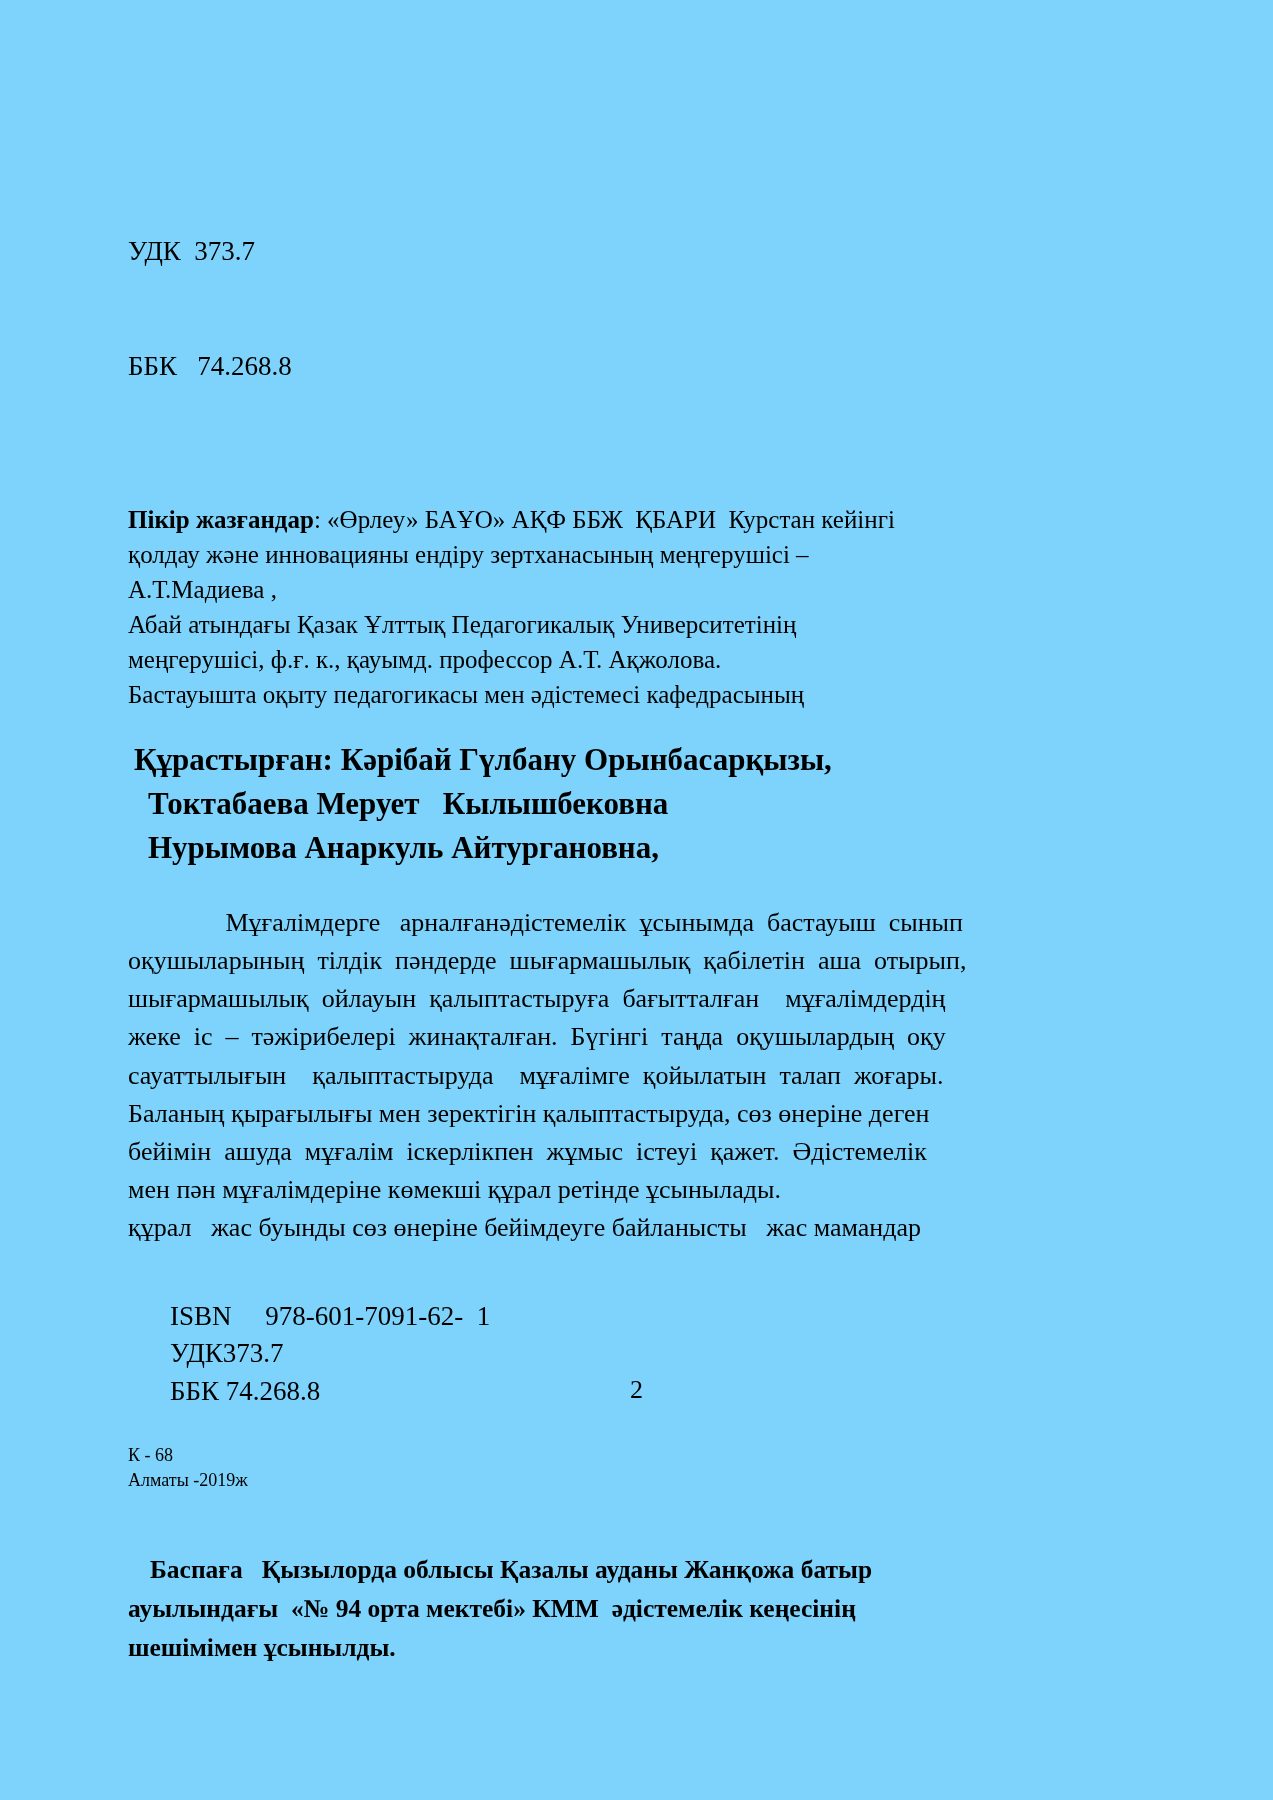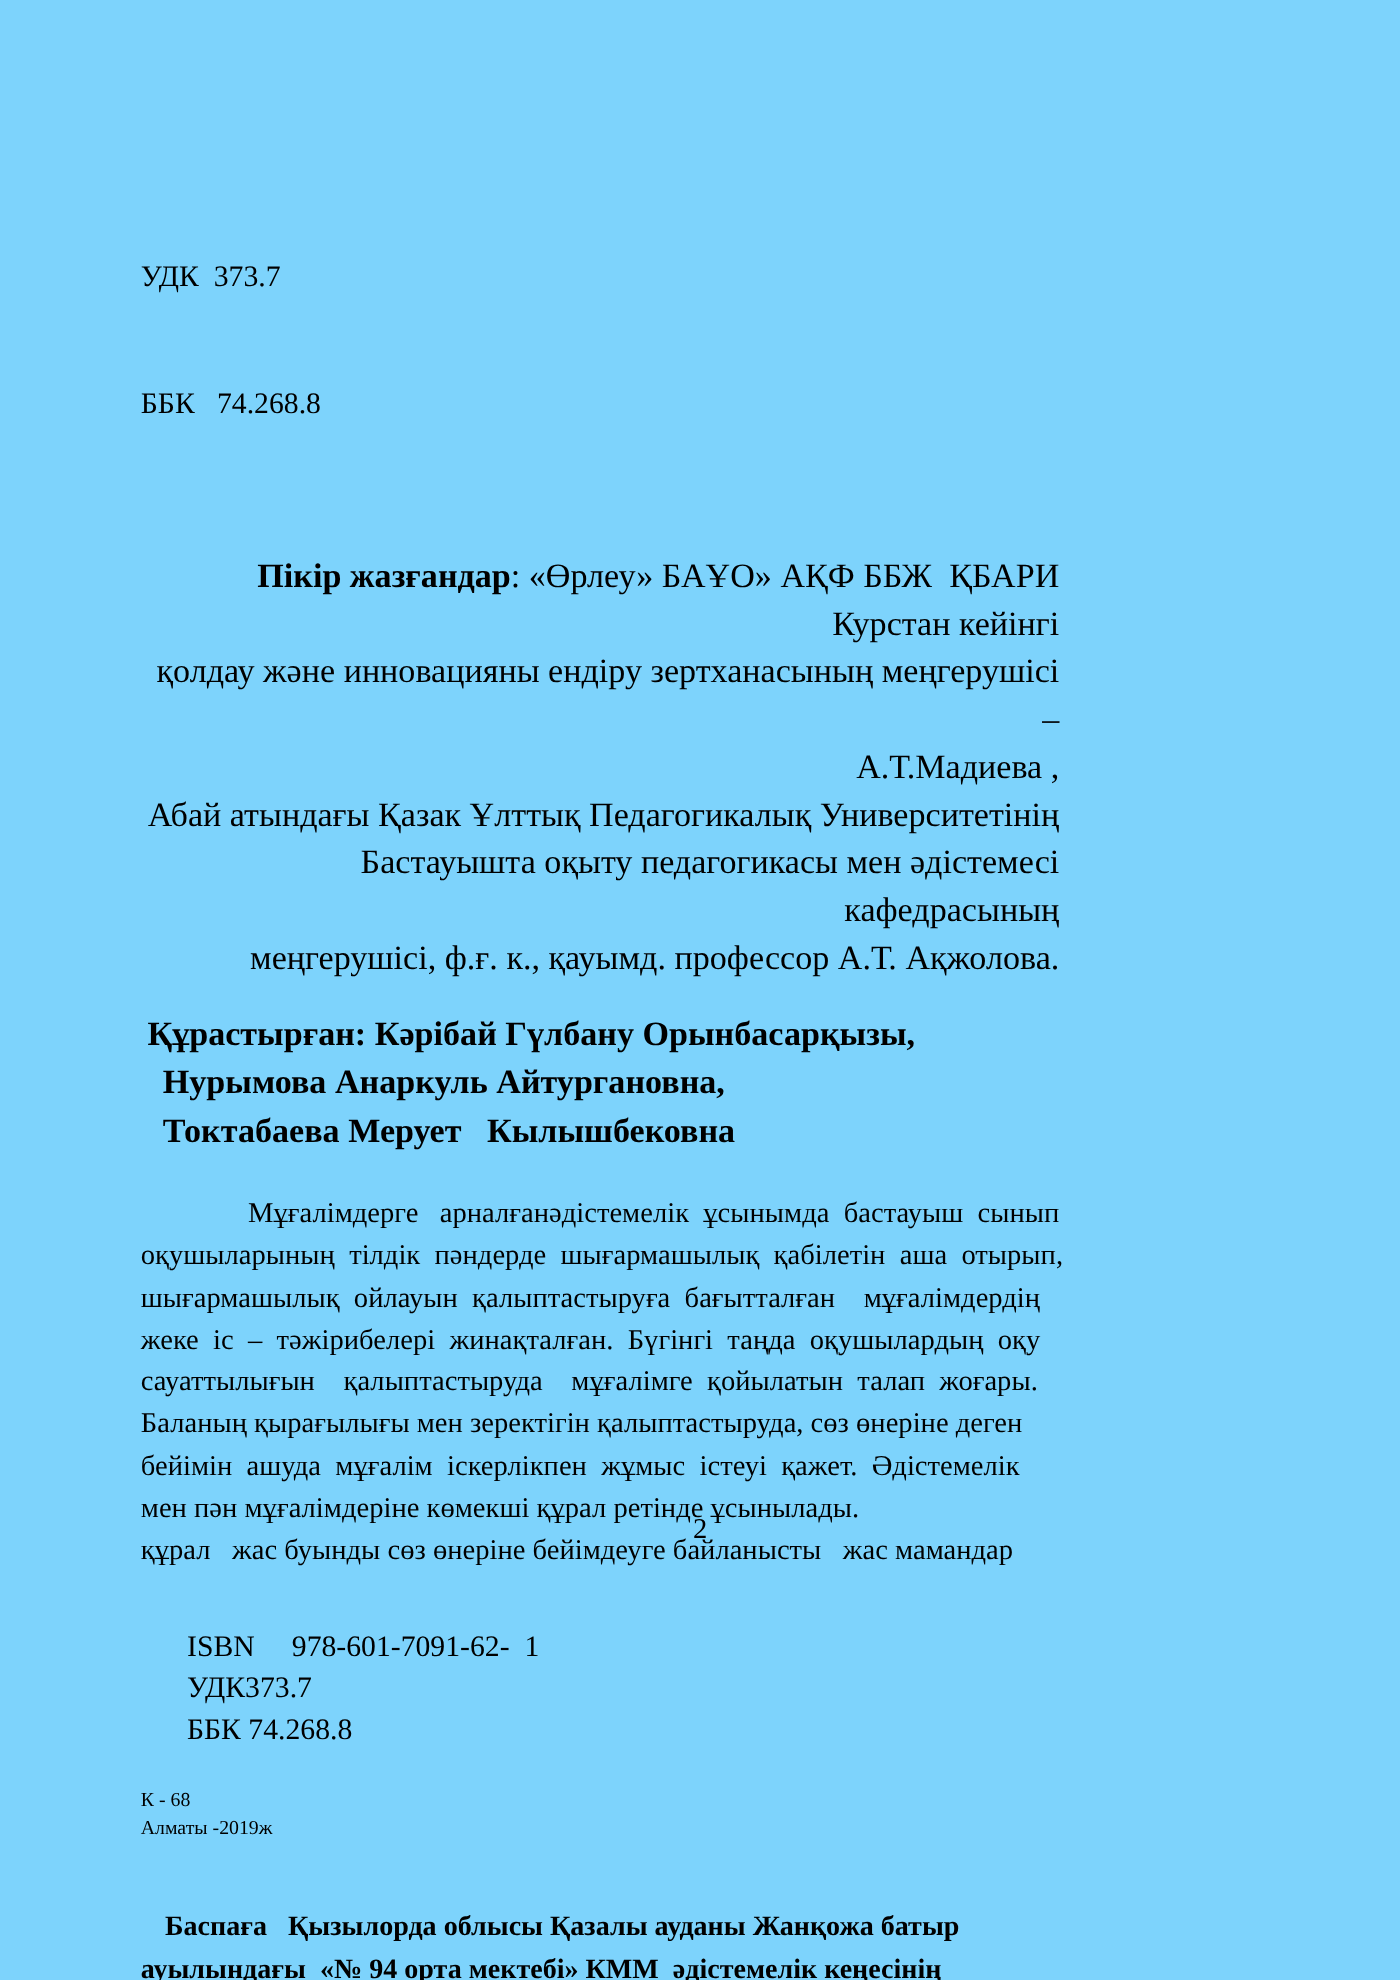--- a/index.html
+++ b/index.html
@@ -26,23 +26,22 @@
 
   .codes-top {
     font-size: 27px;
     line-height: 1.42;
     white-space: pre;
   }
 
   .block-gap-1 { height: 40px; }
 
   .reviewers {
-    font-size: 31px;
+    font-size: 25px;
     line-height: 1.40;
-    text-align: right;
   }
   .reviewers .lbl {
     font-weight: bold;
   }
   .reviewers .ln {
     display: block;
     white-space: pre-wrap;
   }
 
   .block-gap-2 { height: 26px; }
@@ -135,30 +134,30 @@
       <div>ББК   74.268.8</div>
     </div>
 
     <div class="block-gap-1"></div>
 
     <div class="reviewers">
       <div class="ln"><span class="lbl">Пікір жазғандар</span><span>: «Өрлеу» БАҰО» АҚФ ББЖ  ҚБАРИ  Курстан кейінгі</span></div>
       <div class="ln">қолдау және инновацияны ендіру зертханасының меңгерушісі –</div>
       <div class="ln">А.Т.Мадиева ,</div>
       <div class="ln">Абай атындағы Қазак Ұлттық Педагогикалық Университетінің</div>
+      <div class="ln">меңгерушісі, ф.ғ. к., қауымд. профессор А.Т. Ақжолова.</div>
       <div class="ln">Бастауышта оқыту педагогикасы мен әдістемесі кафедрасының</div>
-      <div class="ln">меңгерушісі, ф.ғ. к., қауымд. профессор А.Т. Ақжолова.</div>
     </div>
 
     <div class="block-gap-2"></div>
 
     <div class="compilers">
       <div class="ln first">Құрастырған: Кәрібай Гүлбану Орынбасарқызы,</div>
+      <div class="ln rest">Токтабаева Мерует   Кылышбековна</div>
       <div class="ln rest">Нурымова Анаркуль Айтургановна,</div>
-      <div class="ln rest">Токтабаева Мерует   Кылышбековна</div>
     </div>
 
     <div class="block-gap-3"></div>
 
     <div class="abstract">
       <div class="ln j"><span>Мұғалімдерге   арналған</span><span>әдістемелік  ұсынымда  бастауыш  сынып</span></div>
       <div class="ln">оқушыларының  тілдік  пәндерде  шығармашылық  қабілетін  аша  отырып,</div>
       <div class="ln">шығармашылық  ойлауын  қалыптастыруға  бағытталған    мұғалімдердің</div>
       <div class="ln">жеке  іс  –  тәжірибелері  жинақталған.  Бүгінгі  таңда  оқушылардың  оқу</div>
       <div class="ln">сауаттылығын    қалыптастыруда    мұғалімге  қойылатын  талап  жоғары.</div>

